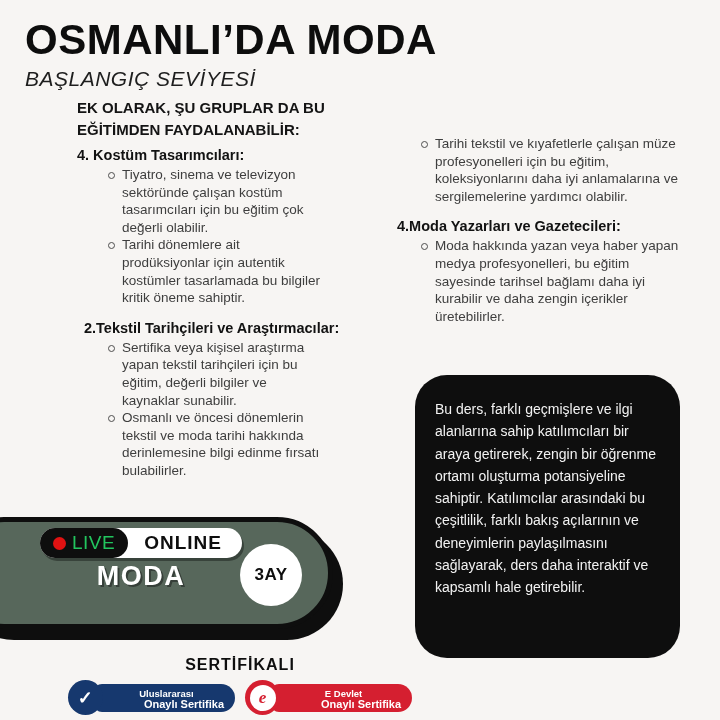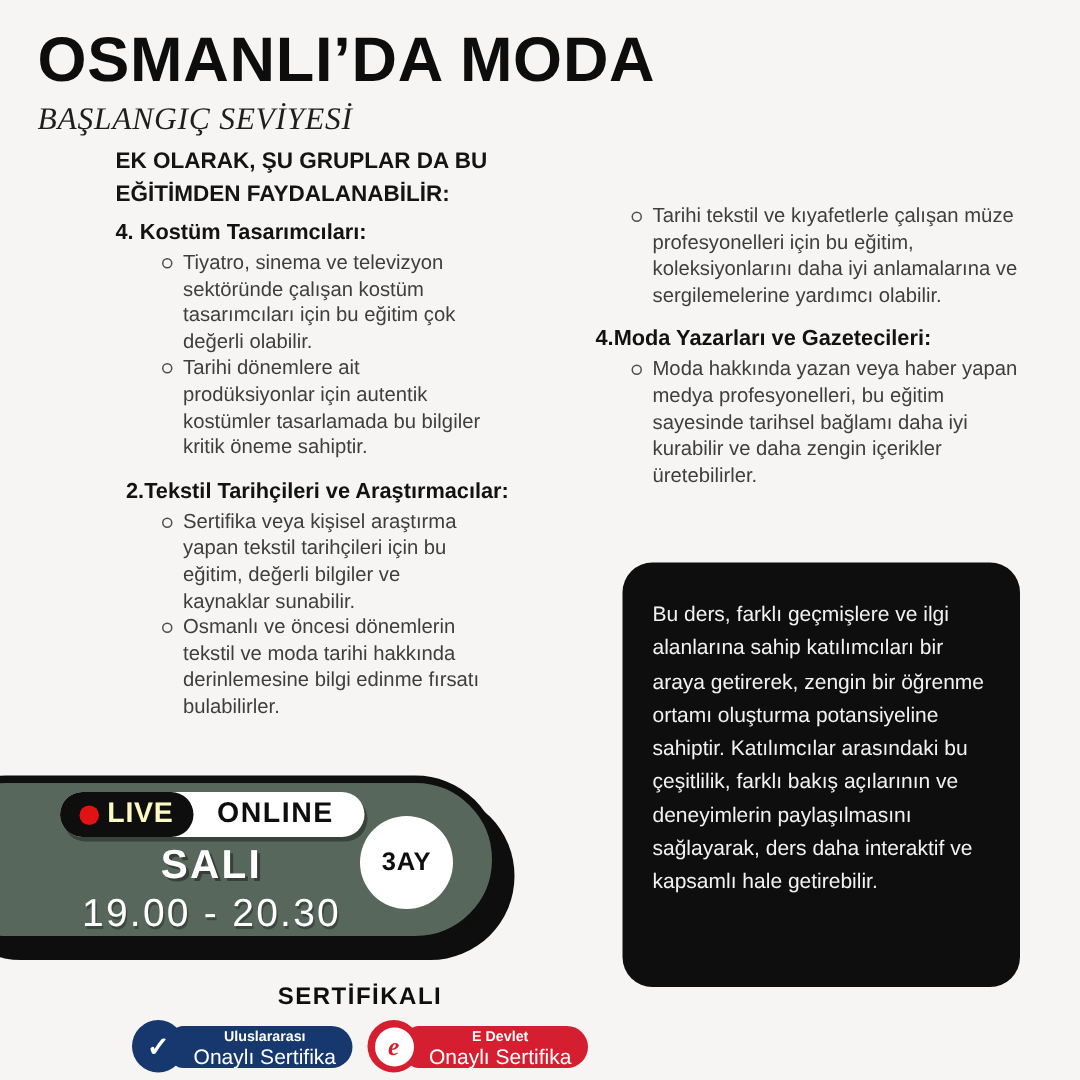--- a/index.html
+++ b/index.html
@@ -3,69 +3,69 @@
 <meta charset="utf-8">
 <style>
   html,body { margin:0; padding:0; }
   .poster {
     position:relative; width:720px; height:720px; overflow:hidden;
     background:#f7f5f3; font-family:"Liberation Sans", sans-serif; color:#111;
   }
   
   .hdr { position:absolute; left:25px; top:16px; }
   .hdr h1 { margin:0; font-size:42px; font-weight:800; letter-spacing:.5px; color:#0d0d0d; }
-  .hdr .sub { margin-top:3px; font-size:21px; font-style:italic; font-weight:500; letter-spacing:.5px; color:#1e1e1e;font-family:Liberation Serif, serif; }
+  .hdr .sub { margin-top:3px; font-size:21px; font-style:italic; font-weight:500; letter-spacing:.5px; color:#1e1e1e; }
   
   .intro { position:absolute; left:77px; top:97px; width:255px; font-size:15px; font-weight:800; line-height:21.5px; color:#141414; }
   
   .col { position:absolute; }
   .col-left  { left:77px;  top:147px; width:330px; }
   .col-right { left:390px; top:135px; width:330px; }
   .section h3 { margin:0 0 3px 0; font-size:14.5px; font-weight:800; color:#121212; }
   .section.indent h3 { margin-left:7px; }
   .section + .section { margin-top:13px; }
   .section ul { margin:0; padding:0 0 0 30px; list-style:none; }
   .section li { position:relative; padding-left:15px; font-size:13.5px; line-height:17.6px; color:#3e3e3e; }
   .col-left  .section li { max-width:205px; }
   .col-right .section li { max-width:250px; }
   .ring { position:absolute; left:1px; top:6px; width:5px; height:5px; border:1.5px solid #4e4e4e; border-radius:50%; }
   
   .hibox { position:absolute; left:415px; top:375px; width:265px; height:283px; box-sizing:border-box;
-    background:#0e0e0e; border-radius:20px; padding:23px 20px; }
+    background:#0e0e0e; border-radius:32px; padding:23px 20px; }
   .hibox p { margin:0; color:#f2f2f2; font-size:14px; line-height:22.3px; }
   
   .sched { position:absolute; left:-52px; top:517px; width:385px; height:112px; box-sizing:border-box;
     background:#57675b; border:5px solid #0e0e0e; border-radius:60px; box-shadow:10px 11px 0 #0e0e0e; }
   .sched-col { position:absolute; left:88px; top:6px; width:200px; display:flex; flex-direction:column; align-items:center; }
   .live-pill { height:30px; background:#ffffff; border-radius:16px; display:flex; align-items:center;
     padding-right:4px; box-shadow:2px 3px 0 rgba(0,0,0,.35); }
   .live-seg { height:30px; background:#0e0e0e; border-radius:16px; display:flex; align-items:center;
-    gap:6px; padding:0 13px; color:#fef9c3; font-weight:700; font-size:19px; letter-spacing:.5px; }
+    gap:6px; padding:0 13px; color:#22c55e; font-weight:400; font-size:19px; letter-spacing:.5px; }
   .live-dot { width:13px; height:13px; border-radius:50%; background:#e11212; }
   .online-seg { padding:0 16px; font-weight:800; font-size:19px; letter-spacing:1px; color:#0e0e0e; }
   .day  { margin-top:3px; font-size:27px; font-weight:800; letter-spacing:1.5px; color:#fff; text-shadow:2px 2px 0 rgba(15,15,15,.45); }
   .time { margin-top:1px; font-size:26px; font-weight:400; letter-spacing:1.5px; color:#fff; text-shadow:1px 2px 0 rgba(15,15,15,.35); }
   .dur-circle { position:absolute; left:287px; top:22px; width:62px; height:62px; background:#fff; border-radius:50%;
     display:flex; align-items:center; justify-content:center; font-size:17px; font-weight:800; color:#0e0e0e; letter-spacing:.5px; }
   
   .cert { position:absolute; left:95px; top:656px; width:290px; text-align:center; }
   .cert-h { font-size:16px; font-weight:800; letter-spacing:1px; color:#0e0e0e; }
   .cert-row { display:flex; justify-content:center; gap:10px; margin-top:6px; }
   .cbadge { display:flex; align-items:center; }
   .ccirc { width:35px; height:35px; border-radius:50%; display:flex; align-items:center; justify-content:center; position:relative; z-index:1; }
   .ccirc.blue { background:#16386e; color:#fff; font-size:18px; font-weight:900; }
   .ccirc.red  { background:#d51f30; }
   .einner { width:26px; height:26px; background:#fff; border-radius:50%; display:flex; align-items:center; justify-content:center; }
   .eglyph { font-family:"Liberation Serif", serif; font-style:italic; font-weight:700; font-size:17px; color:#d51f30; line-height:1; }
   .cpill { margin-left:-9px; height:28px; box-sizing:border-box; border-radius:8px 14px 14px 8px;
-    padding:2px 11px 2px 15px; display:flex; flex-direction:column; justify-content:space-between; color:#fff; }
+    padding:2px 11px 2px 15px; display:flex; flex-direction:column; justify-content:flex-end; color:#fff; }
   .cpill.blue { background:#16386e; }
   .cpill.red  { background:#d51f30; }
   .cl1 { font-size:9.5px; font-weight:800; line-height:11px; white-space:nowrap; }
-  .cl2 { font-size:14px; font-weight:400; line-height:11px; white-space:nowrap; }
+  .cl2 { font-size:11px; font-weight:700; line-height:11px; white-space:nowrap;margin-left:35px; }
 </style>
 </head>
 <body>
 
 <div class="poster">
 
   <div class="hdr">
     <h1>OSMANLI’DA MODA</h1>
     <div class="sub">BAŞLANGIÇ SEVİYESİ</div>
   </div>
@@ -109,22 +109,21 @@
 
   <div class="sched">
     <div class="sched-col">
       <div class="live-pill">
         <span class="live-seg">
           <span class="live-dot"></span>
           <span>LIVE</span>
         </span>
         <span class="online-seg">ONLINE</span>
       </div>
-      <div class="day">SALI</div>
-      <div class="time">19.00 - 20.30</div>
+      <div class="day">MODA</div>
     </div>
     <div class="dur-circle">3AY</div>
   </div>
 
   <div class="cert">
     <div class="cert-h">SERTİFİKALI</div>
     <div class="cert-row">
       <div class="cbadge">
         <div class="ccirc blue">✓</div>
         <div class="cpill blue">

